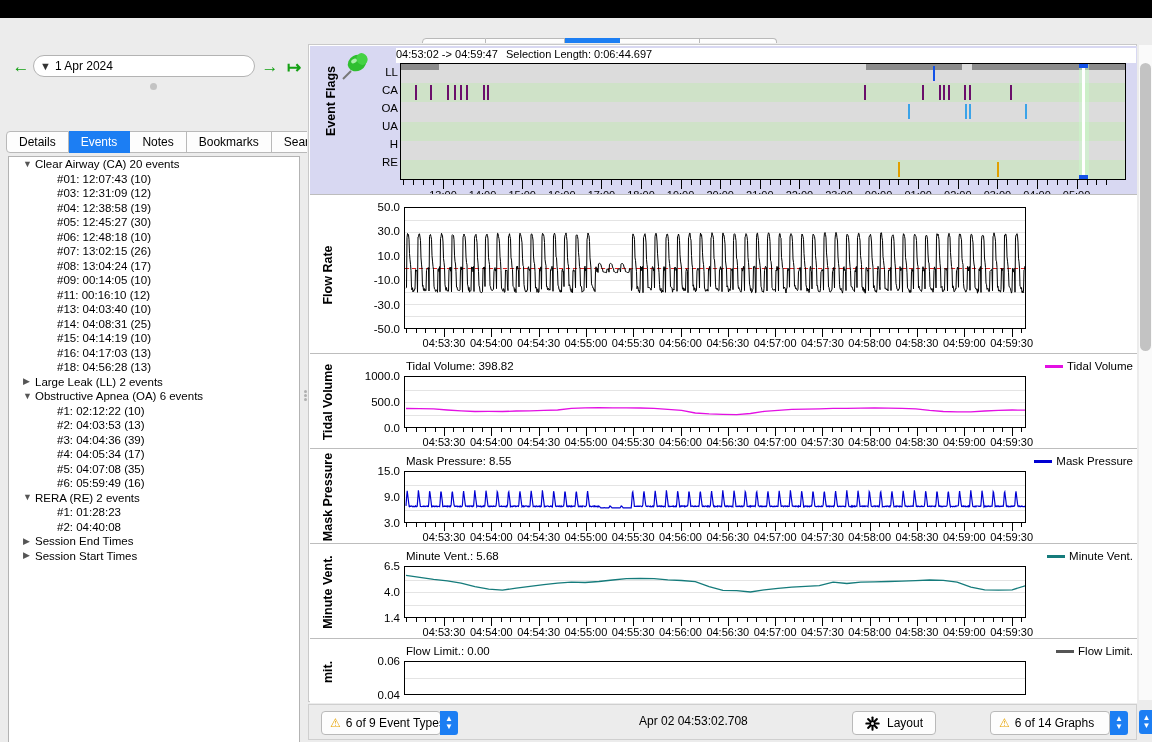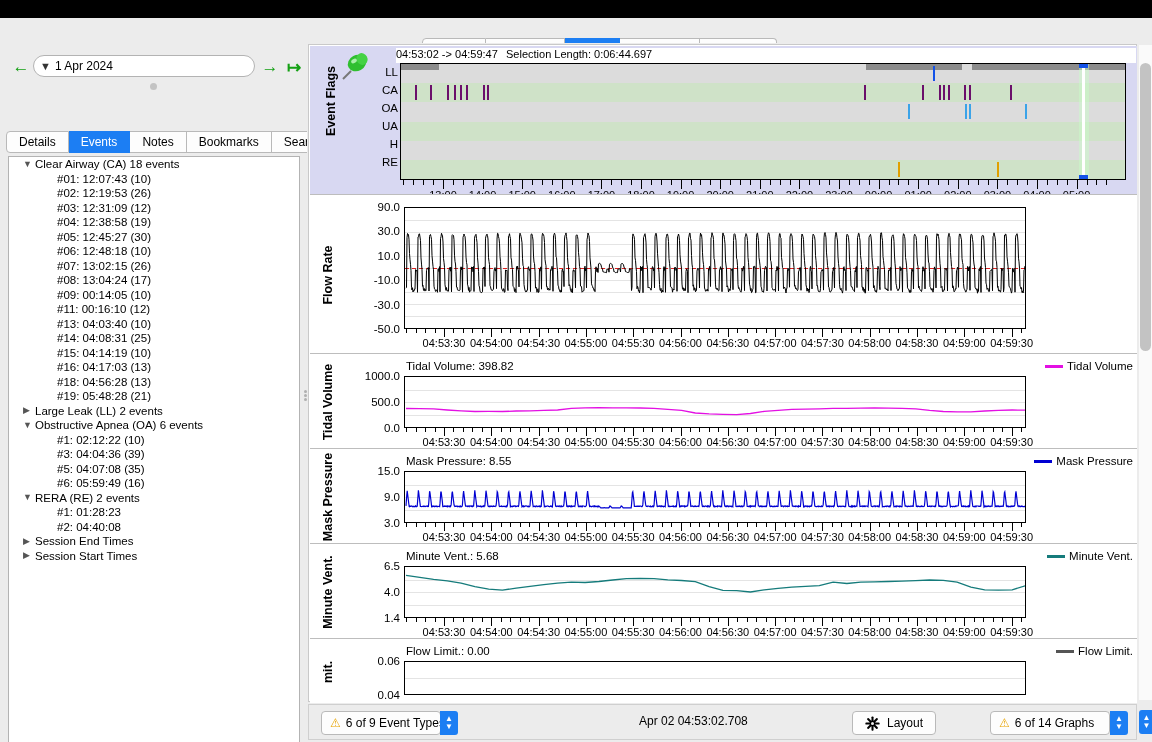--- a/index.html
+++ b/index.html
@@ -177,48 +177,48 @@
         <div class="subtab active">Events</div>
         <div class="subtab">Notes</div>
         <div class="subtab">Bookmarks</div>
         <div class="subtab">Search</div>
       </div>
 
     <div class="treebox">
       <div id="tree-content">
           <div class="treegroup">
             <span class="twisty">▼</span>
-            <span>Clear Airway (CA) 18 events</span>
+            <span>Clear Airway (CA) 20 events</span>
           </div>
           <div class="treeitem">#01: 12:07:43 (10)</div>
-          <div class="treeitem">#02: 12:19:53 (26)</div>
           <div class="treeitem">#03: 12:31:09 (12)</div>
           <div class="treeitem">#04: 12:38:58 (19)</div>
           <div class="treeitem">#05: 12:45:27 (30)</div>
           <div class="treeitem">#06: 12:48:18 (10)</div>
           <div class="treeitem">#07: 13:02:15 (26)</div>
           <div class="treeitem">#08: 13:04:24 (17)</div>
           <div class="treeitem">#09: 00:14:05 (10)</div>
           <div class="treeitem">#11: 00:16:10 (12)</div>
           <div class="treeitem">#13: 04:03:40 (10)</div>
           <div class="treeitem">#14: 04:08:31 (25)</div>
           <div class="treeitem">#15: 04:14:19 (10)</div>
           <div class="treeitem">#16: 04:17:03 (13)</div>
           <div class="treeitem">#18: 04:56:28 (13)</div>
-          <div class="treeitem">#19: 05:48:28 (21)</div>
           <div class="treegroup">
             <span class="twisty">▶</span>
             <span>Large Leak (LL) 2 events</span>
           </div>
           <div class="treegroup">
             <span class="twisty">▼</span>
             <span>Obstructive Apnea (OA) 6 events</span>
           </div>
           <div class="treeitem">#1: 02:12:22 (10)</div>
+          <div class="treeitem">#2: 04:03:53 (13)</div>
           <div class="treeitem">#3: 04:04:36 (39)</div>
+          <div class="treeitem">#4: 04:05:34 (17)</div>
           <div class="treeitem">#5: 04:07:08 (35)</div>
           <div class="treeitem">#6: 05:59:49 (16)</div>
           <div class="treegroup">
             <span class="twisty">▼</span>
             <span>RERA (RE) 2 events</span>
           </div>
           <div class="treeitem">#1: 01:28:23</div>
           <div class="treeitem">#2: 04:40:08</div>
           <div class="treegroup">
             <span class="twisty">▶</span>
@@ -394,21 +394,21 @@
             <span style="left: 676.6px;">05:00</span>
           </div>
       </div>
 
       <div id="graph-panels">
           <div class="gpanel" style="top: 149px; height: 159px;">
             <div class="g-ylabel-wrap" style="top: 0px; height: 159px;">
               <span>Flow Rate</span>
             </div>
             <div class="g-yticks" style="left: 30px; top: 12px; width: 64px; height: 122px;">
-              <div style="top: 0px;">90.0</div>
+              <div style="top: 0px;">50.0</div>
               <div style="top: 24.4px;">30.0</div>
               <div style="top: 48.8px;">10.0</div>
               <div style="top: 73.2px;">-10.0</div>
               <div style="top: 97.6px;">-30.0</div>
               <div style="top: 122px;">-50.0</div>
             </div>
             <div class="g-plot" style="left: 94px; top: 12px; width: 622px; height: 122px;">
               <div class="g-grid" style="top: 12px;"></div>
               <div class="g-grid" style="top: 24px;"></div>
               <div class="g-grid" style="top: 36px;"></div>

